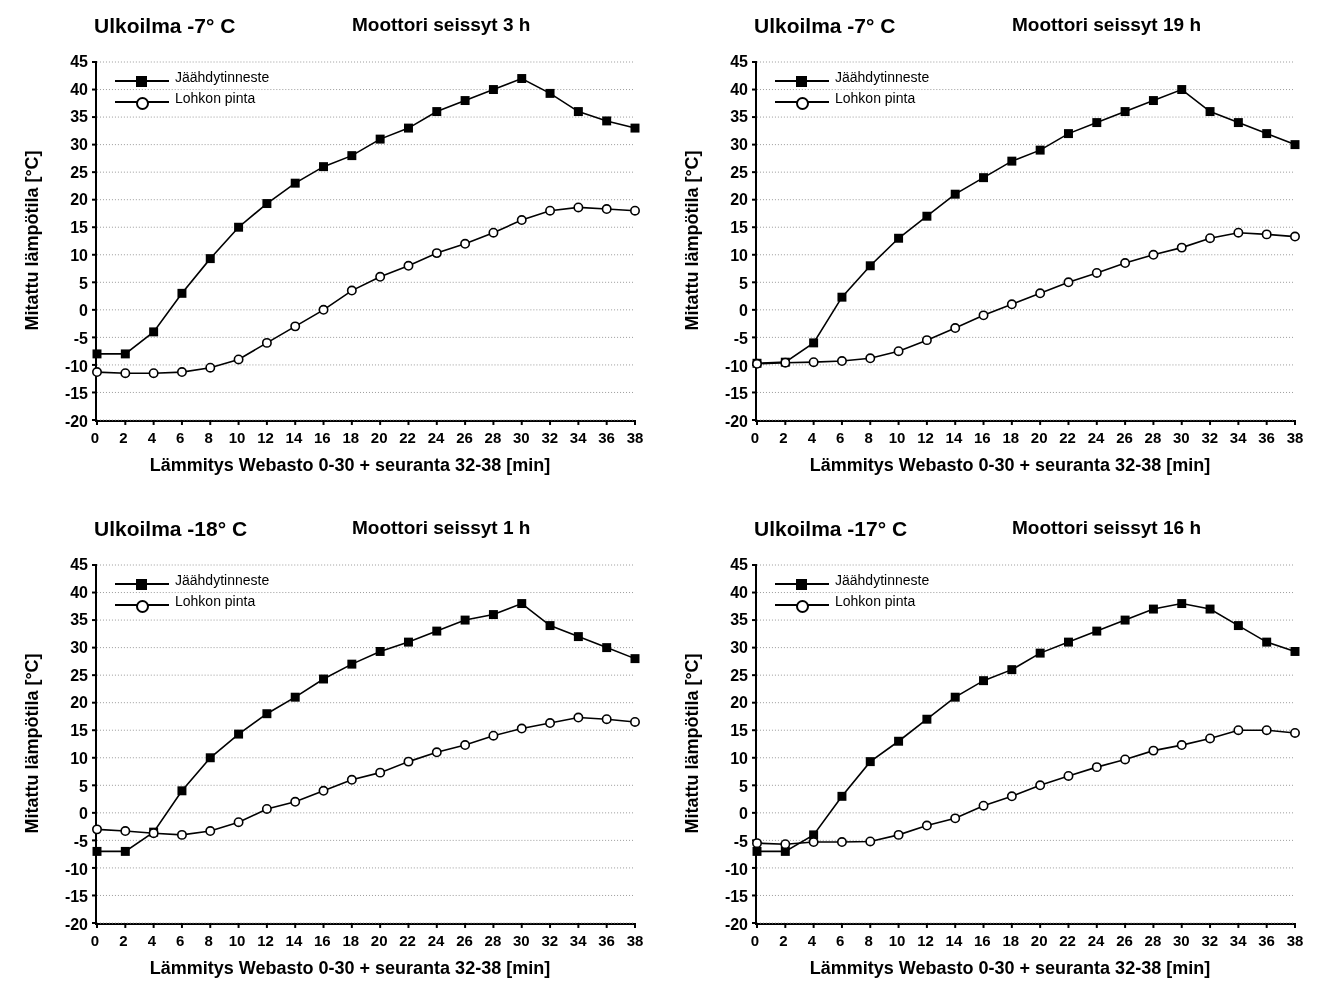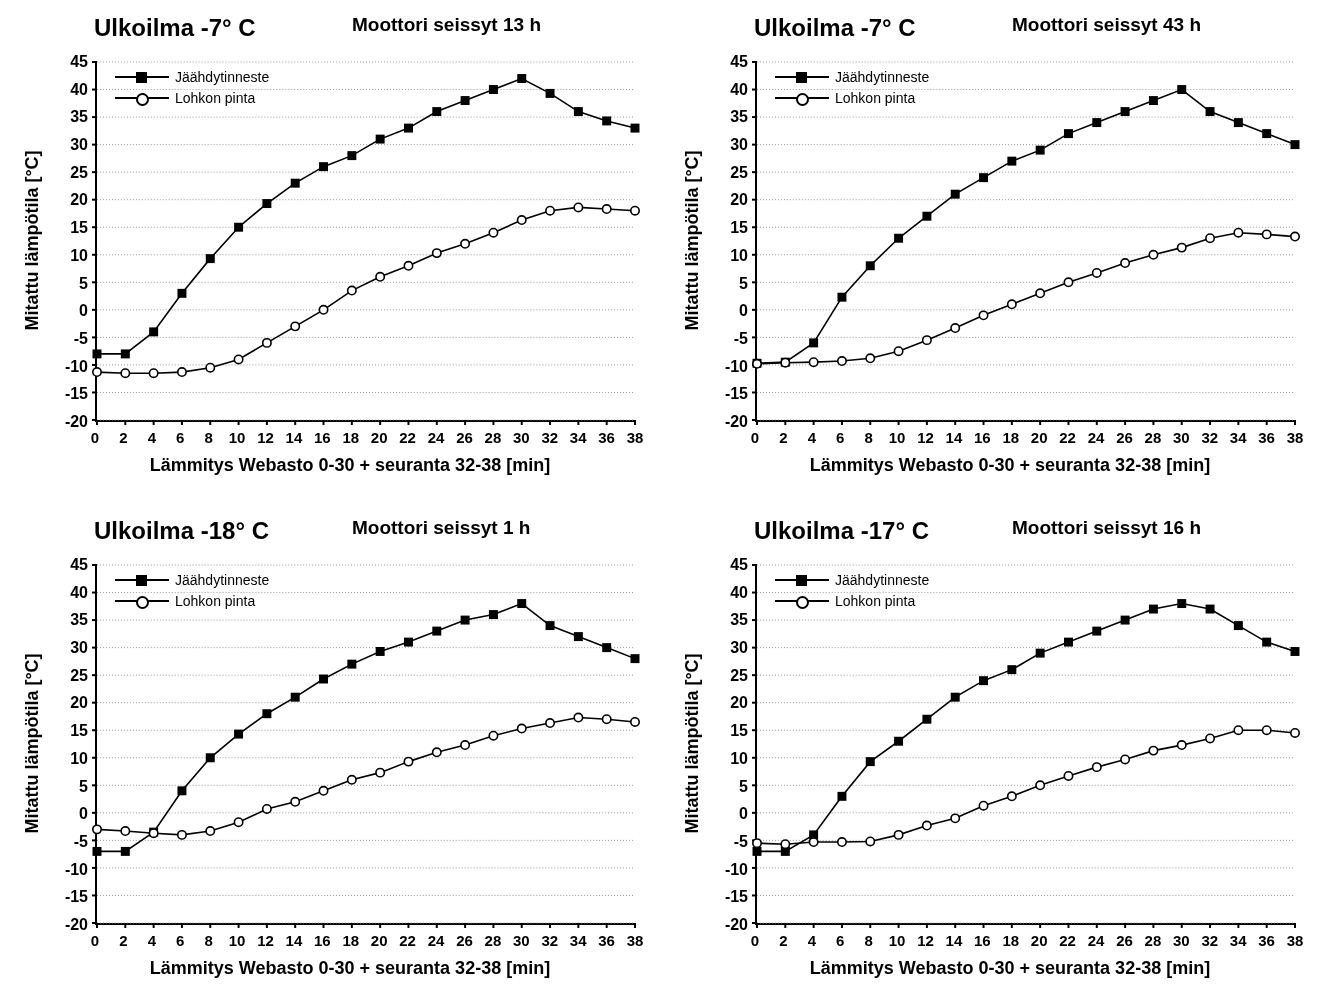--- a/index.html
+++ b/index.html
@@ -1,45 +1,45 @@
 <!DOCTYPE html>
 <html><head>
 <meta charset="utf-8">
 <style>
   html,body{margin:0;padding:0;background:#ffffff;}
   body{width:1319px;height:1005px;font-family:"Liberation Sans",sans-serif;color:#000;}
   .grid{display:grid;grid-template-columns:660px 659px;grid-template-rows:503px 502px;width:1319px;height:1005px;}
   .panel{position:relative;}
   .hdr{position:absolute;top:14px;left:0;width:100%;height:30px;}
-  .hdr .left{position:absolute;left:94px;top:0;font-size:24px;font-weight:bold;white-space:nowrap;}
+  .hdr .left{position:absolute;left:94px;top:0;font-size:21px;font-weight:bold;white-space:nowrap;}
   .hdr .right{position:absolute;left:352px;top:0;font-size:19px;font-weight:bold;white-space:nowrap;}
   .ylab{position:absolute;left:18px;top:60px;width:28px;height:360px;display:flex;align-items:center;justify-content:center;}
   .ylab span{transform:rotate(-90deg);white-space:nowrap;font-size:18px;font-weight:bold;}
   .xlab{position:absolute;left:60px;top:455px;width:580px;text-align:center;font-size:18px;font-weight:bold;}
   .plotwrap{position:absolute;left:95px;top:62px;width:540px;height:360px;}
   .plot{position:absolute;inset:0;border-left:2px solid #000;border-bottom:2px solid #000;box-sizing:border-box;}
   svg.chart{position:absolute;left:0;top:0;width:100%;height:100%;overflow:visible;}
   .ytick{position:absolute;right:100%;margin-right:7px;transform:translateY(-50%);font-size:16px;font-weight:bold;white-space:nowrap;}
   .xtick{position:absolute;top:100%;margin-top:7px;transform:translateX(-50%);font-size:15px;font-weight:bold;}
   .legend{position:absolute;left:20px;top:4px;font-size:14px;line-height:20px;}
-  .legend .row{display:flex;align-items:center;height:21px;}
+  .legend .row{display:flex;align-items:flex-end;height:21px;}
   .legend .sym{width:54px;height:12px;position:relative;margin-right:6px;}
   .legend .sym .ln{position:absolute;left:0;top:5px;width:54px;height:2px;background:#000;}
   .legend .sq{position:absolute;left:21px;top:1px;width:11px;height:11px;background:#000;}
   .legend .ci{position:absolute;left:21px;top:1px;width:9px;height:9px;border:2px solid #000;border-radius:50%;background:#fff;box-sizing:content-box;}
   .legend .txt{font-size:14px;}
 </style>
 </head>
 <body>
 
 <div class="grid">
   <div class="panel">
     <div class="hdr">
       <div class="left">Ulkoilma -7° C</div>
-      <div class="right">Moottori seissyt 13 h</div>
+      <div class="right">Moottori seissyt 3 h</div>
     </div>
     <div class="ylab">
         <span>Mitattu lämpötila [°C]</span>
       </div>
     <div class="plotwrap">
       <div class="plot">
           <svg class="chart" viewBox="0 0 540 360" preserveAspectRatio="none">
             <line x1="0" x2="540" y1="0" y2="0" stroke="#9a9a9a" stroke-width="1" stroke-dasharray="1,2"></line>
             <line x1="-5" x2="0" y1="0" y2="0" stroke="#000" stroke-width="2"></line>
             <line x1="0" x2="540" y1="27.69230769230768" y2="27.69230769230768" stroke="#9a9a9a" stroke-width="1" stroke-dasharray="1,2"></line>
@@ -182,21 +182,21 @@
             <span class="txt">Lohkon pinta</span>
           </div>
         </div>
       </div>
     <div class="xlab">Lämmitys Webasto 0-30 + seuranta 32-38 [min]</div>
   </div>
 
   <div class="panel">
     <div class="hdr">
       <div class="left">Ulkoilma -7° C</div>
-      <div class="right">Moottori seissyt 43 h</div>
+      <div class="right">Moottori seissyt 19 h</div>
     </div>
     <div class="ylab">
         <span>Mitattu lämpötila [°C]</span>
       </div>
     <div class="plotwrap">
       <div class="plot">
           <svg class="chart" viewBox="0 0 540 360" preserveAspectRatio="none">
             <line x1="0" x2="540" y1="0" y2="0" stroke="#9a9a9a" stroke-width="1" stroke-dasharray="1,2"></line>
             <line x1="-5" x2="0" y1="0" y2="0" stroke="#000" stroke-width="2"></line>
             <line x1="0" x2="540" y1="27.69230769230768" y2="27.69230769230768" stroke="#9a9a9a" stroke-width="1" stroke-dasharray="1,2"></line>

